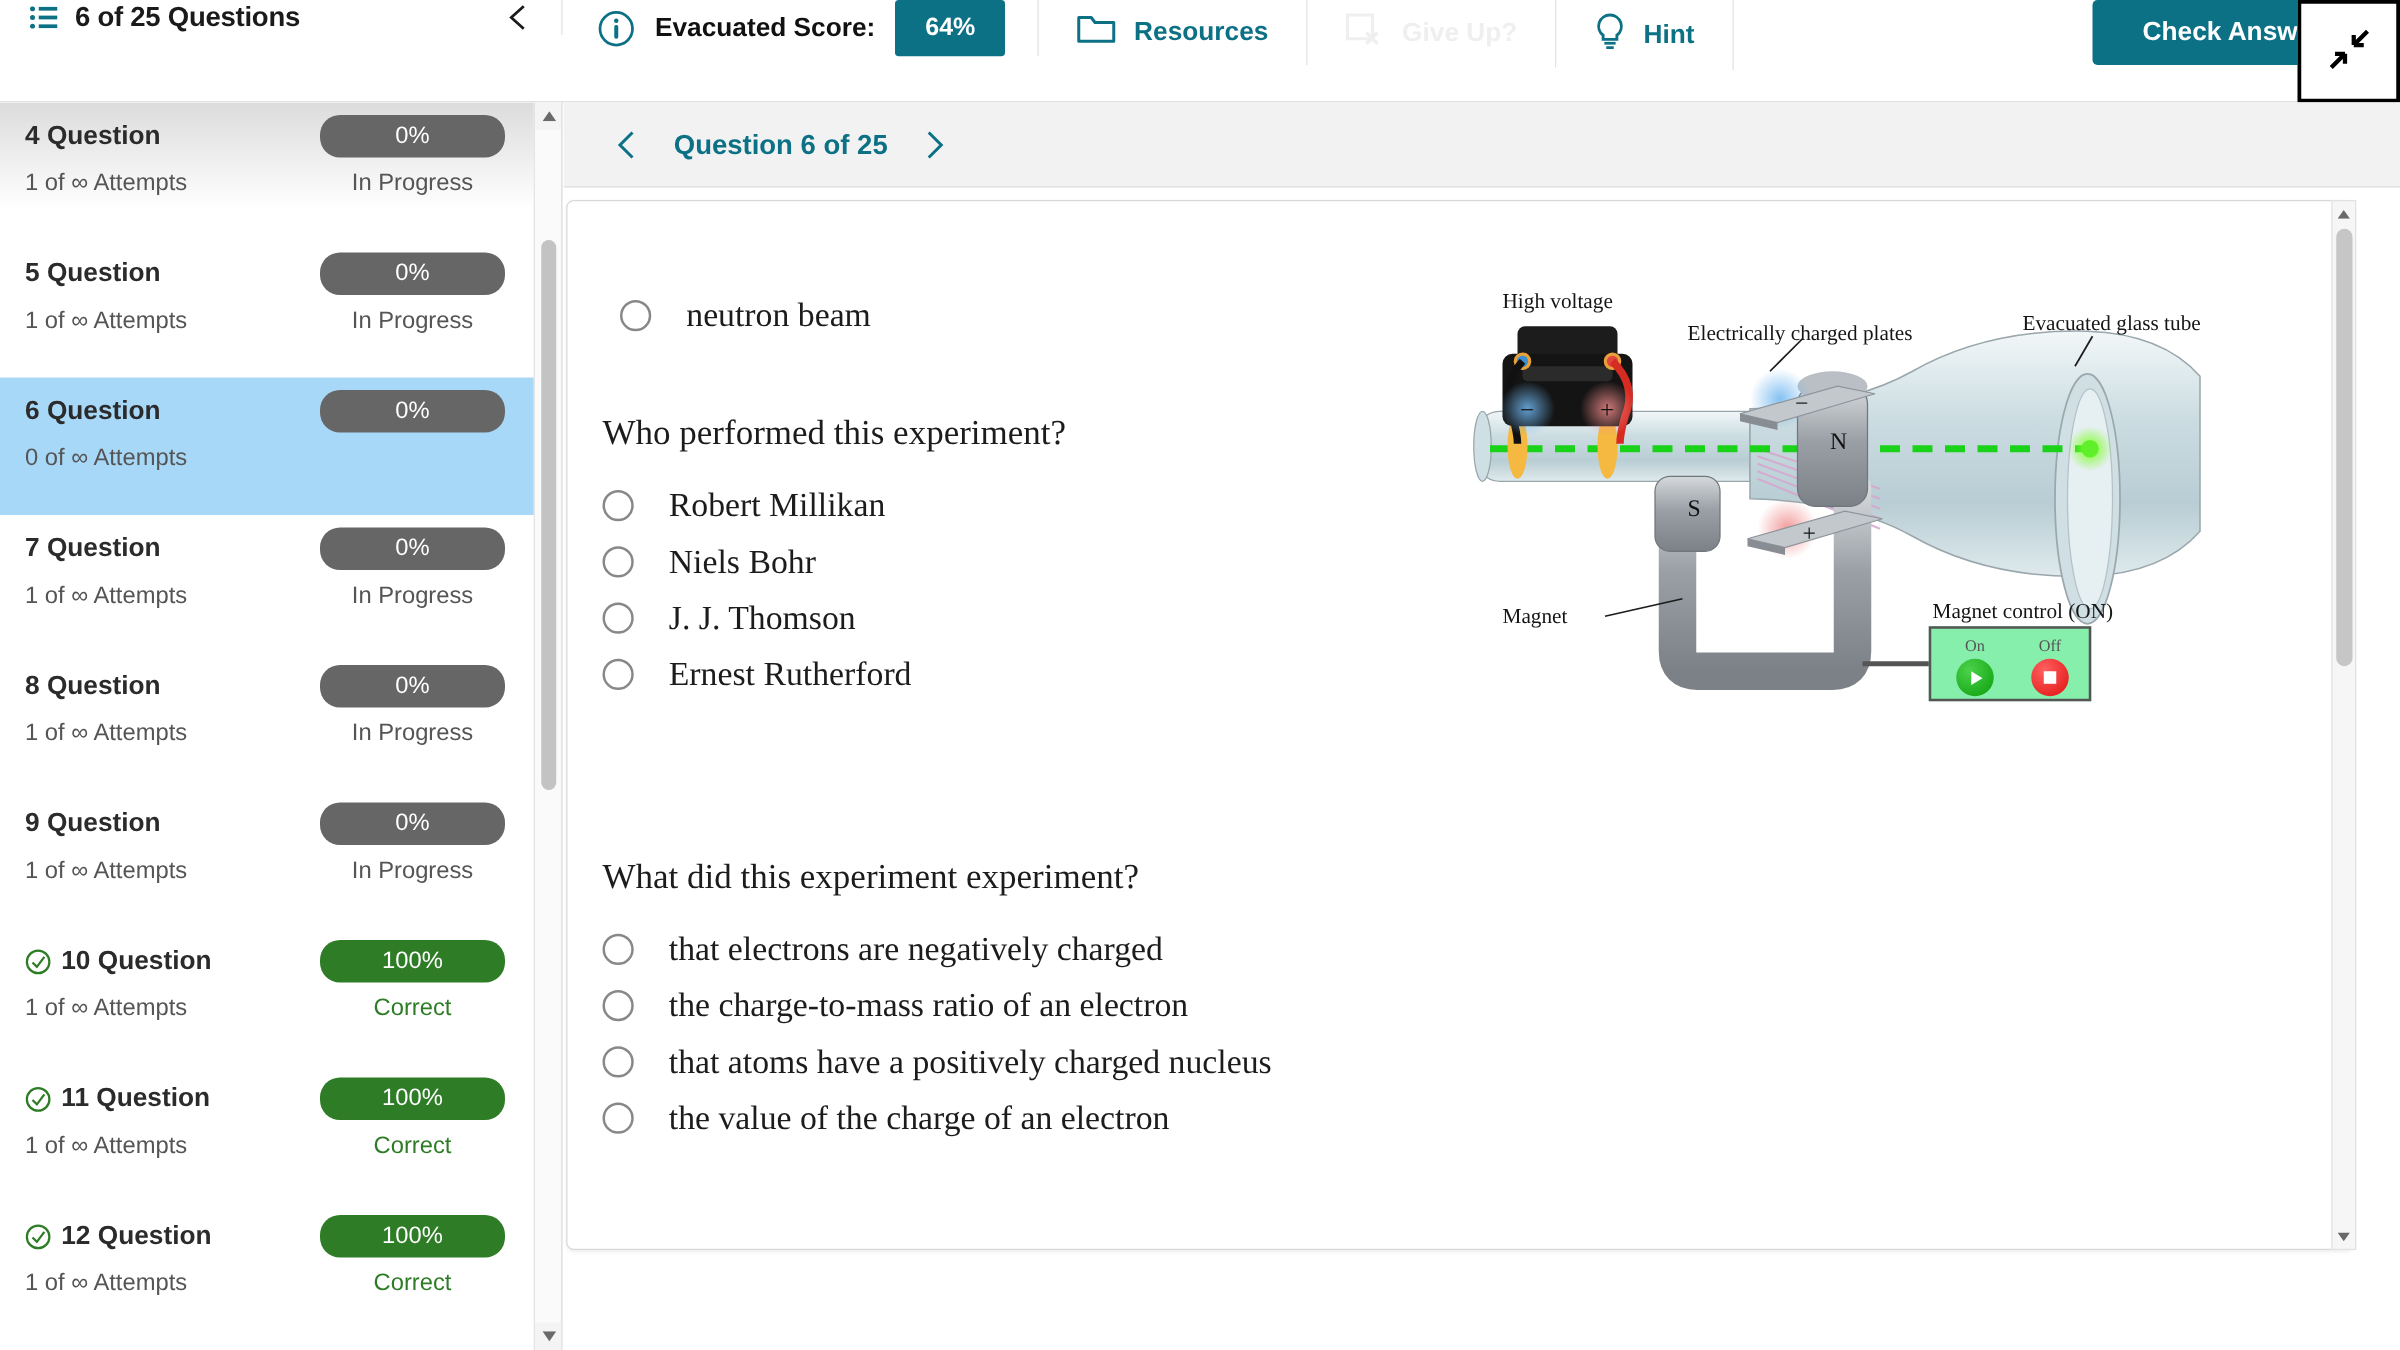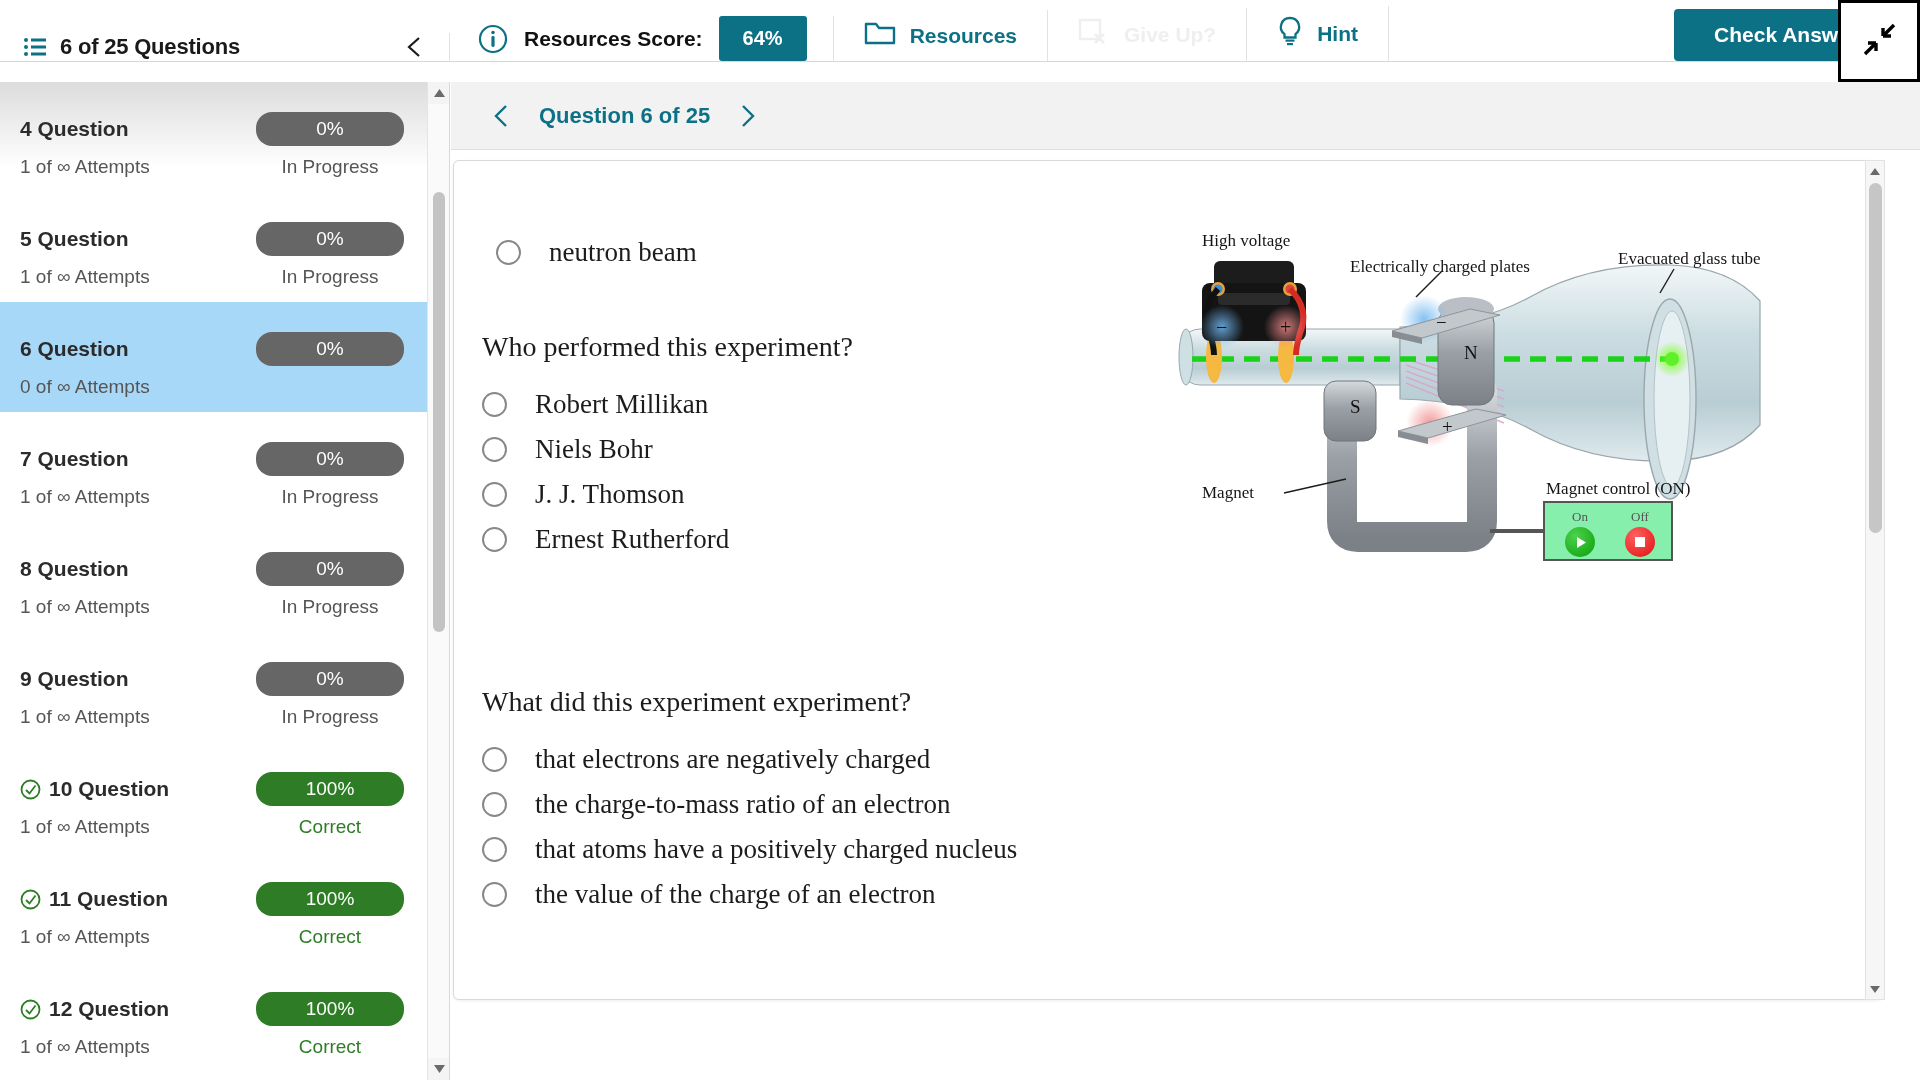--- a/index.html
+++ b/index.html
@@ -6,24 +6,24 @@
   html, body {
     width: 1920px; height: 1080px;
     font-family: "Liberation Sans", sans-serif;
     background: #ffffff;
     overflow: hidden;
   }
 
   
   .topbar {
     position: absolute; top: 0; left: 0;
-    width: 1920px; height: 62px;
+    width: 1920px; height: 82px;
     background: #ffffff;
     border-bottom: 1px solid #d8d8d8;
-    display: flex; align-items: flex-end;
+    display: flex; align-items: flex-start;
   }
   .tb-left {
     width: 450px; display: flex; align-items: center;
     padding-left: 24px; gap: 14px;
     border-right: 1px solid #e2e2e2;
   }
   .list-icon { width: 22px; height: 18px; display: block; flex: none; }
   .qcount {
     font-size: 22px; font-weight: bold; color: #1a1a1a;
     letter-spacing: -0.2px; white-space: nowrap;
@@ -80,21 +80,21 @@
     border-right: 1px solid #d8d8d8;
     overflow: hidden;
   }
   .side-scroll {
     position: absolute; top: 0; left: 0;
     width: 428px; height: 998px;
     overflow: hidden;
   }
   .q-row {
     position: relative;
-    padding: 30px 24px 16px 20px;
+    padding: 10px 24px 16px 20px;
     height: 110px;
     background: #fff;
   }
   .q-row.shaded {
     background: linear-gradient(to bottom, #dcdcdc 0%, #ffffff 78%);
   }
   .q-row.selected { background: #a8d8f8; }
   .q-top { display: flex; align-items: center; }
   .q-title {
     font-size: 21px; font-weight: bold; color: #2b2b2b;
@@ -253,21 +253,21 @@
   </div>
 
   <div class="tb-score">
     <span class="info-icon">
       <svg width="30" height="30" viewBox="0 0 30 30">
         <circle cx="15" cy="15" r="13" fill="none" stroke="#0d7186" stroke-width="2.2"></circle>
         <circle cx="15" cy="8.5" r="1.8" fill="#0d7186"></circle>
         <rect x="13.4" y="12" width="3.2" height="11" rx="1.4" fill="#0d7186"></rect>
       </svg>
     </span>
-    <span class="score-label">Resources Score:</span>
+    <span class="score-label">Evacuated Score:</span>
     <span class="score-pill">64%</span>
   </div>
 
   <div class="tb-btn">
     <span>
       <svg width="32" height="26" viewBox="0 0 32 26">
         <path d="M2 4 h10 l3 4 h15 v15 H2 Z" fill="none" stroke="#0d7186" stroke-width="2.4" stroke-linejoin="round"></path>
       </svg>
     </span>
     <span>Resources</span>

